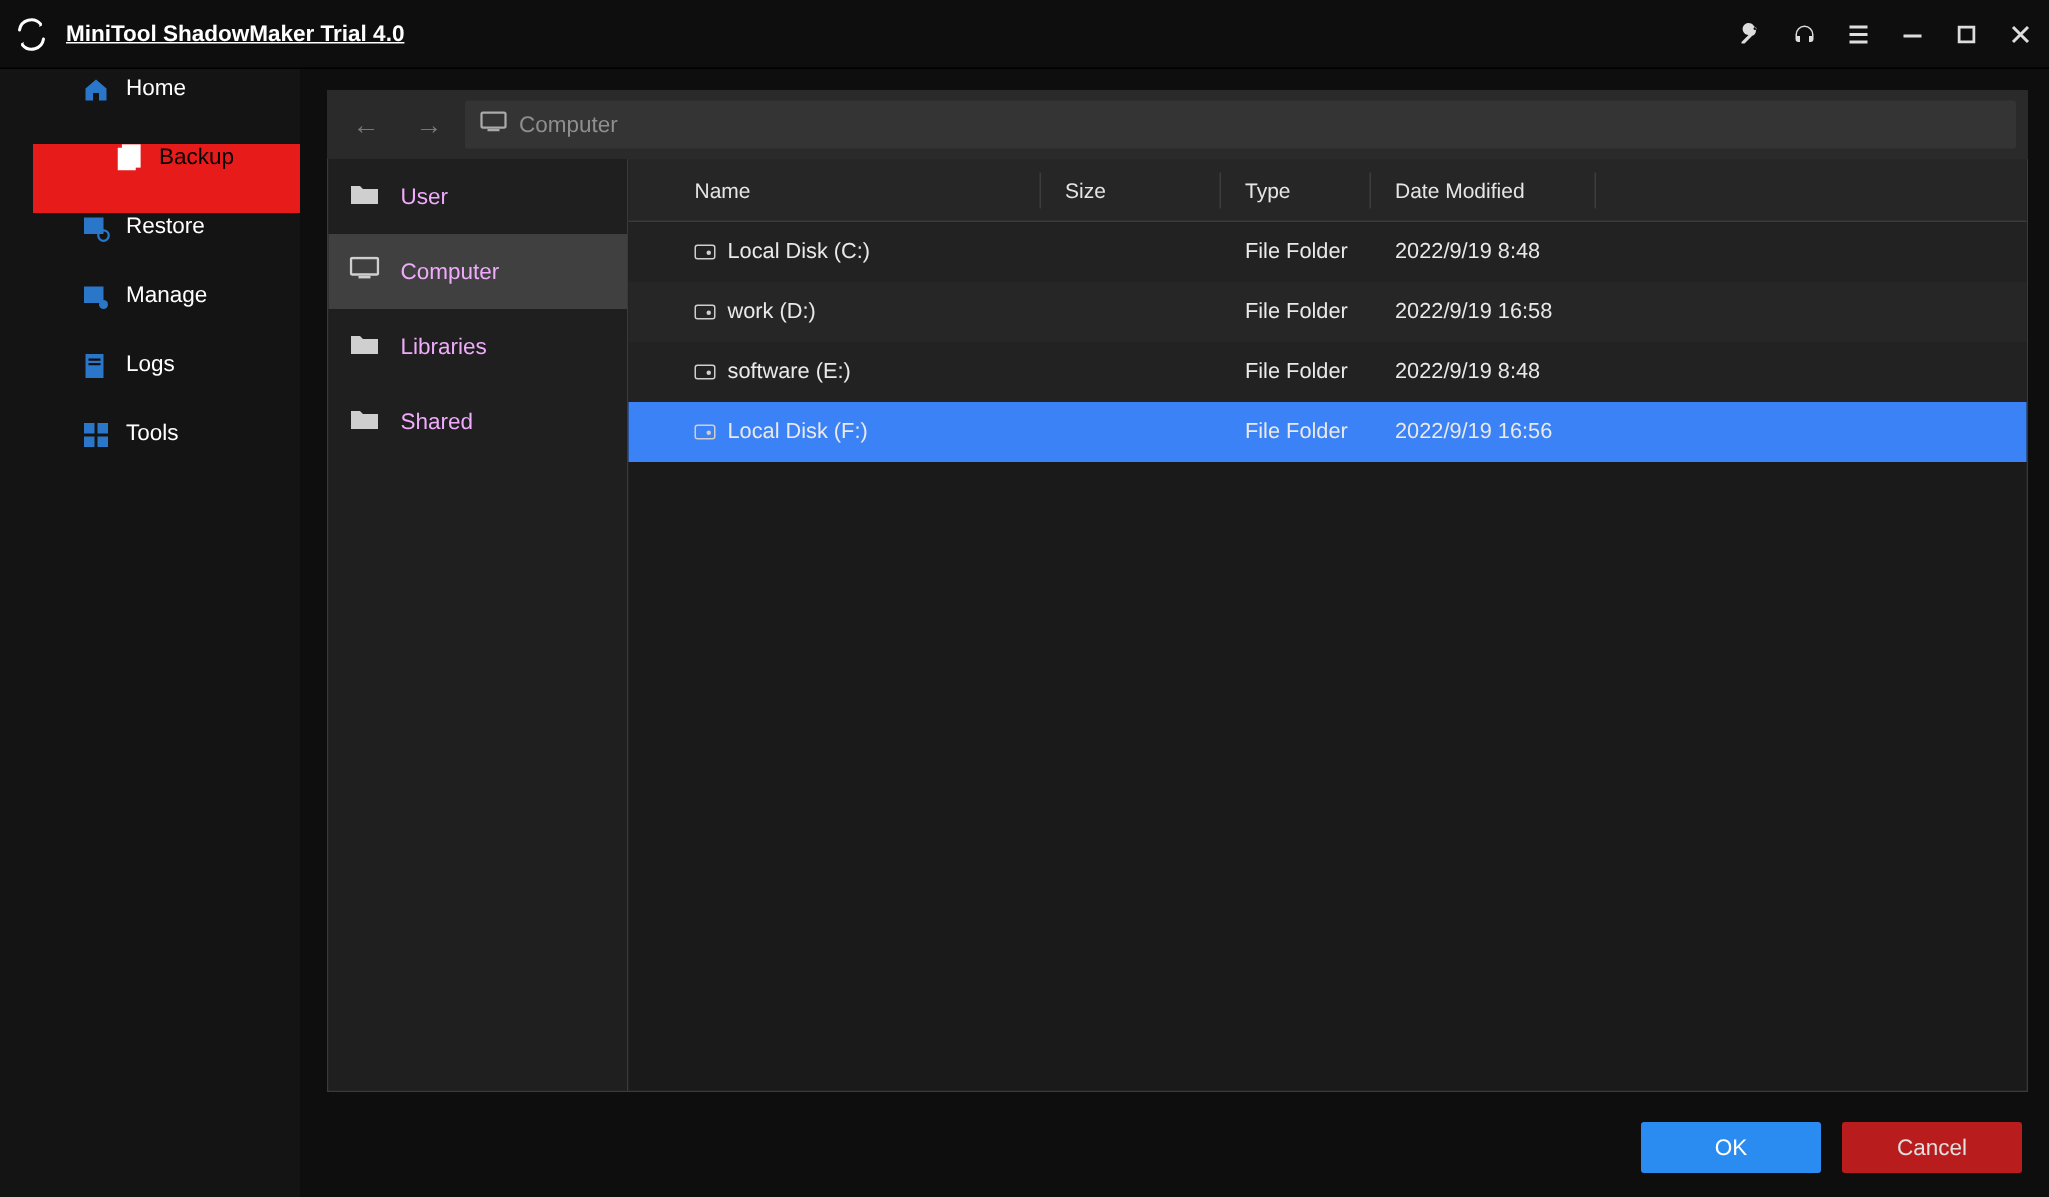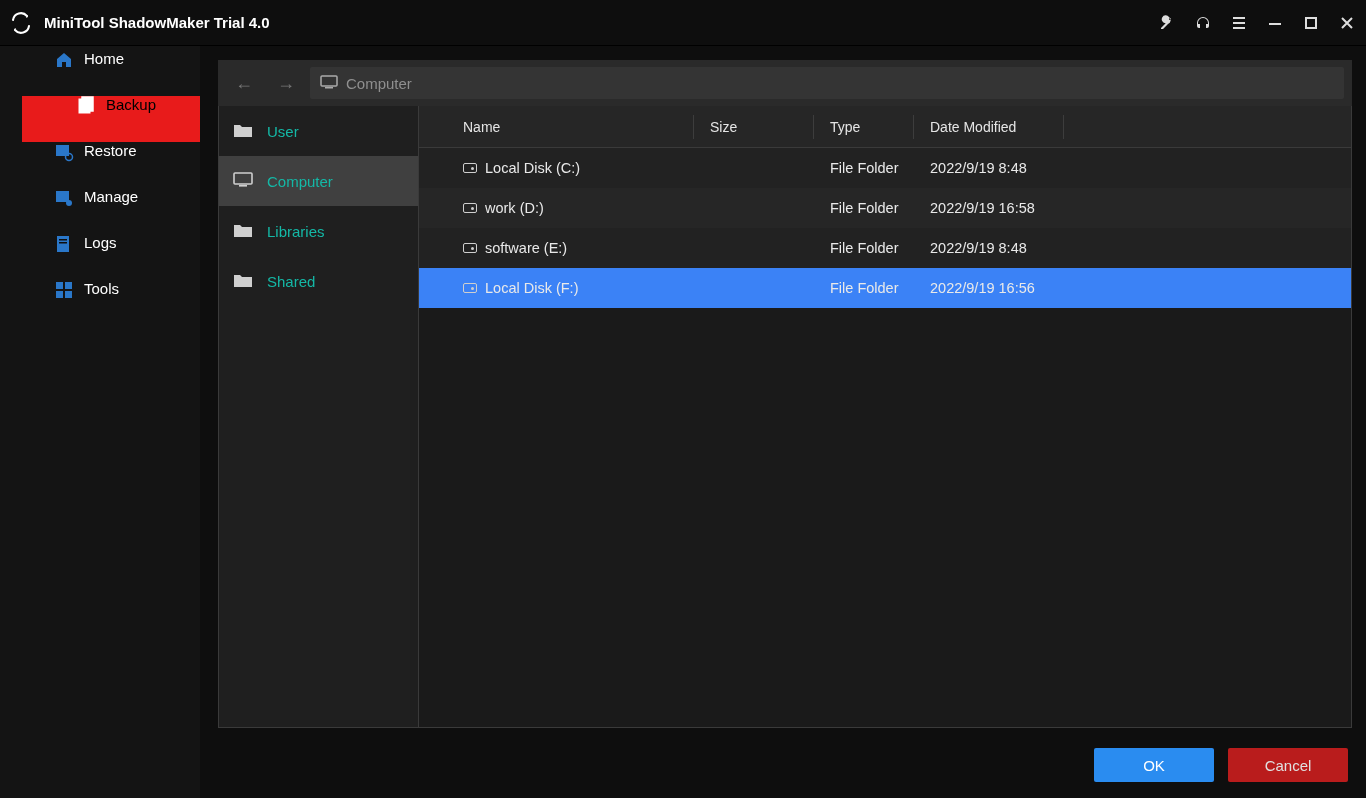--- a/index.html
+++ b/index.html
@@ -1,20 +1,20 @@
 <!DOCTYPE html>
 <html><head>
 <meta charset="utf-8">
 <style>
   * { box-sizing: border-box; margin: 0; padding: 0; }
   html, body { width: 1366px; height: 798px; overflow: hidden; font-family: "Segoe UI", Arial, sans-serif; background:#0e0e0e; color:#d6d6d6; }
   .titlebar { height:46px; background:#0e0e0e; display:flex; align-items:center; justify-content:space-between; padding:0 10px 0 8px; border-bottom:1px solid #000; }
   .titlebar-left { display:flex; align-items:center; gap:10px;}
   .app-logo { width:26px; height:26px; display:flex; align-items:center; justify-content:center;}
-  .app-title { font-size:15px; font-weight:600; color:#fff;}
+  .app-title { font-size:15px; font-weight:600; color:#fff;text-decoration:underline;}
   .titlebar-right { display:flex; align-items:center; gap:18px; }
   .tbtn { width:18px; height:18px; display:flex; align-items:center; justify-content:center; cursor:pointer; color:#ddd;}
   .body { display:flex; height:calc(798px - 46px); }
   
   .sidebar { width:200px; background:#141414; display:flex; flex-direction:column; padding-top:4px; }
   .nav { flex:1; }
   .nav-item { height:46px; display:flex; align-items:flex-start; gap:14px; padding-left:54px; position:relative; font-size:15px; color:#fff; cursor:pointer;}
   .nav-item .nicon { position:absolute; left:54px; width:20px; height:20px; display:flex; align-items:center; justify-content:center;}
   .nav-item .nicon { left:54px; }
   .nav-item { padding-left:54px; }
@@ -24,21 +24,21 @@
   .sidebar-bottom { padding-bottom:6px;}
   .sidebar-bottom .nav-item { color:#9f9f9f; font-size:15px;}
   
   .main { flex:1; background:#0e0e0e; display:flex; flex-direction:column; padding:14px 14px 12px 18px;}
   .browser { flex:1; display:flex; flex-direction:column; }
   .pathbar { height:46px; background:#2a2a2a; display:flex; align-items:center; gap:6px; padding:0 8px;}
   .navarrow { width:36px; height:28px; display:flex; align-items:center; justify-content:center; color:#777; cursor:pointer; font-size:18px;}
   .pathbox { flex:1; height:32px; background:#343434; border-radius:2px; display:flex; align-items:center; gap:8px; padding:0 10px; color:#8f8f8f; font-size:15px;}
   .content { flex:1; display:flex; border:1px solid #3a3a3a; border-top:none; background:#1a1a1a;}
   .sidepanel { width:200px; background:#1f1f1f; border-right:1px solid #3a3a3a;}
-  .sp-item { height:50px; display:flex; align-items:center; gap:14px; padding-left:14px; font-size:15px; color:#14b8a6; cursor:pointer;}
+  .sp-item { height:50px; display:flex; align-items:center; gap:14px; padding-left:14px; font-size:15px; color:#f0abfc; cursor:pointer;}
   .sp-item.sel { background:#404040;}
   .filepane { flex:1; display:flex; flex-direction:column; background:#1a1a1a;}
   .cols { height:42px; display:flex; align-items:center; background:#262626; border-bottom:1px solid #3a3a3a; font-size:14px; color:#e5e5e5;}
   .col { padding-left:16px; border-right:1px solid #3d3d3d; height:24px; display:flex; align-items:center;}
   .col.name{ width:275px; padding-left:44px;}
   .col.size{ width:120px;}
   .col.type{ width:100px;}
   .col.date{ width:150px; border-right:1px solid #3d3d3d;}
   .rows { flex:1;}
   .row { height:40px; display:flex; align-items:center; font-size:14.5px; color:#e9e9e9; cursor:pointer;}

